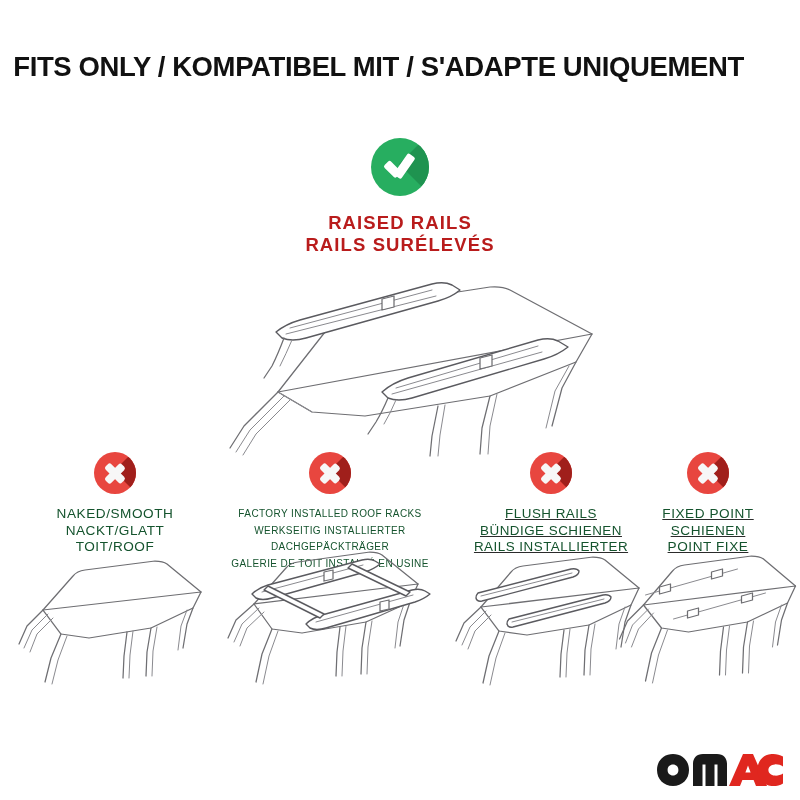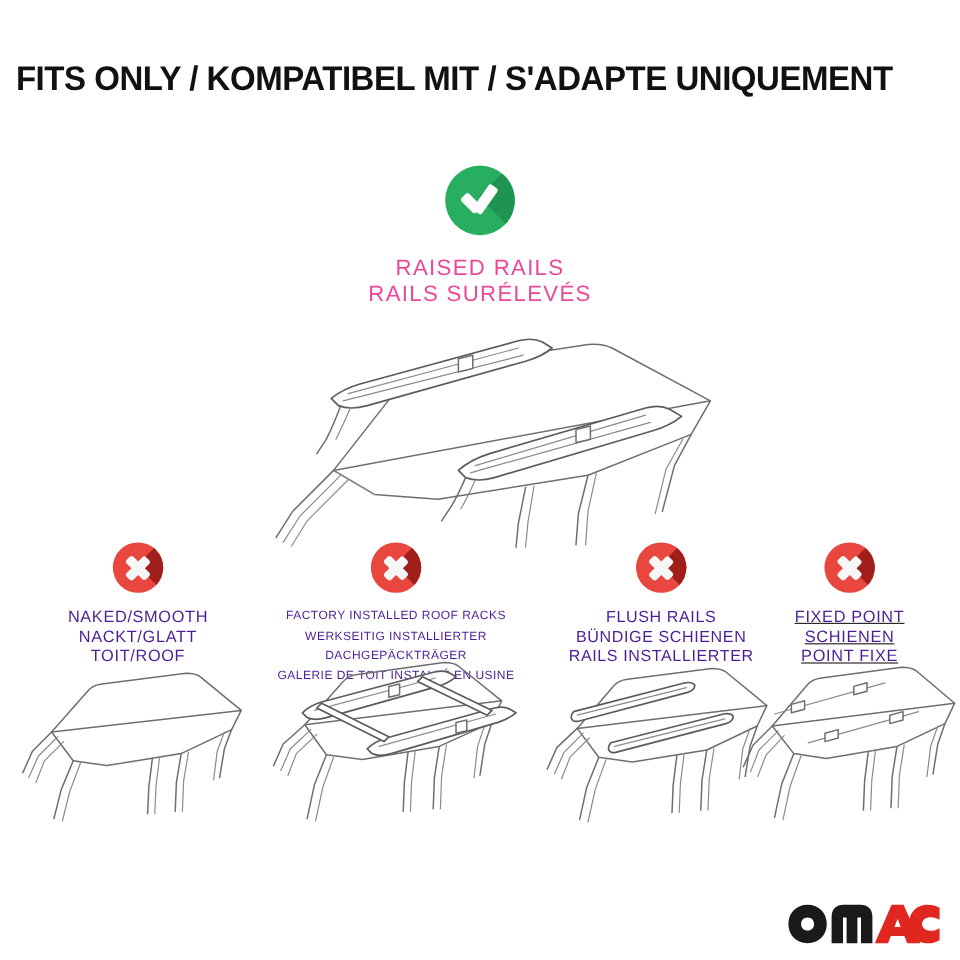--- a/index.html
+++ b/index.html
@@ -85,22 +85,22 @@
     transform: rotate(35deg);
   }
 
   .approved-labels {
     margin-top: 16px;
     line-height: 21.5px;
   }
   .approved-labels div {
     font-size: 18.5px;
     letter-spacing: 1.1px;
-    color: #ec4899;
-    font-weight: normal;
+    color: #b91c1c;
+    font-weight: bold;
   }
 
   
   .main-illustration {
     position: absolute;
     left: 160px;
     top: 276px;
     width: 480px;
     height: 180px;
   }
@@ -113,21 +113,21 @@
     width: 800px;
     height: 340px;
   }
   .reject-col {
     position: absolute;
     top: 0;
     text-align: center;
   }
   .reject-col.c0 { left: 15px;  width: 200px; }
   .reject-col.c1 { left: 205px; width: 250px; }
-  .reject-col.c2 { left: 448px; width: 206px; }
+  .reject-col.c2 { left: 448px; width: 206px; text-decoration: underline; }
   .reject-col.c3 { left: 638px; width: 140px; text-decoration: underline; }
 
   .badge-circle.no {
     width: 42px;
     height: 42px;
     background: #e8463f;
   }
   .badge-circle.no .shade {
     position: absolute;
     left: 20px; top: 19px;
@@ -156,21 +156,21 @@
   .x-mark i.a { transform: rotate(45deg); }
   .x-mark i.b { transform: rotate(-45deg); }
 
   .reject-labels {
     margin-top: 12px;
     line-height: 16.5px;
   }
   .reject-labels div {
     font-size: 13.6px;
     letter-spacing: 0.55px;
-    color: #4c1d95;
+    color: #14532d;
     white-space: nowrap;
   }
   .reject-col.c1 .reject-labels div { font-size: 10px; letter-spacing: 0.4px; }
   .reject-col.c2 .reject-labels div { font-size: 13.4px; letter-spacing: 0.5px; }
 
   .reject-art {
     position: absolute;
     left: 50%;
     transform: translateX(-50%);
   }

